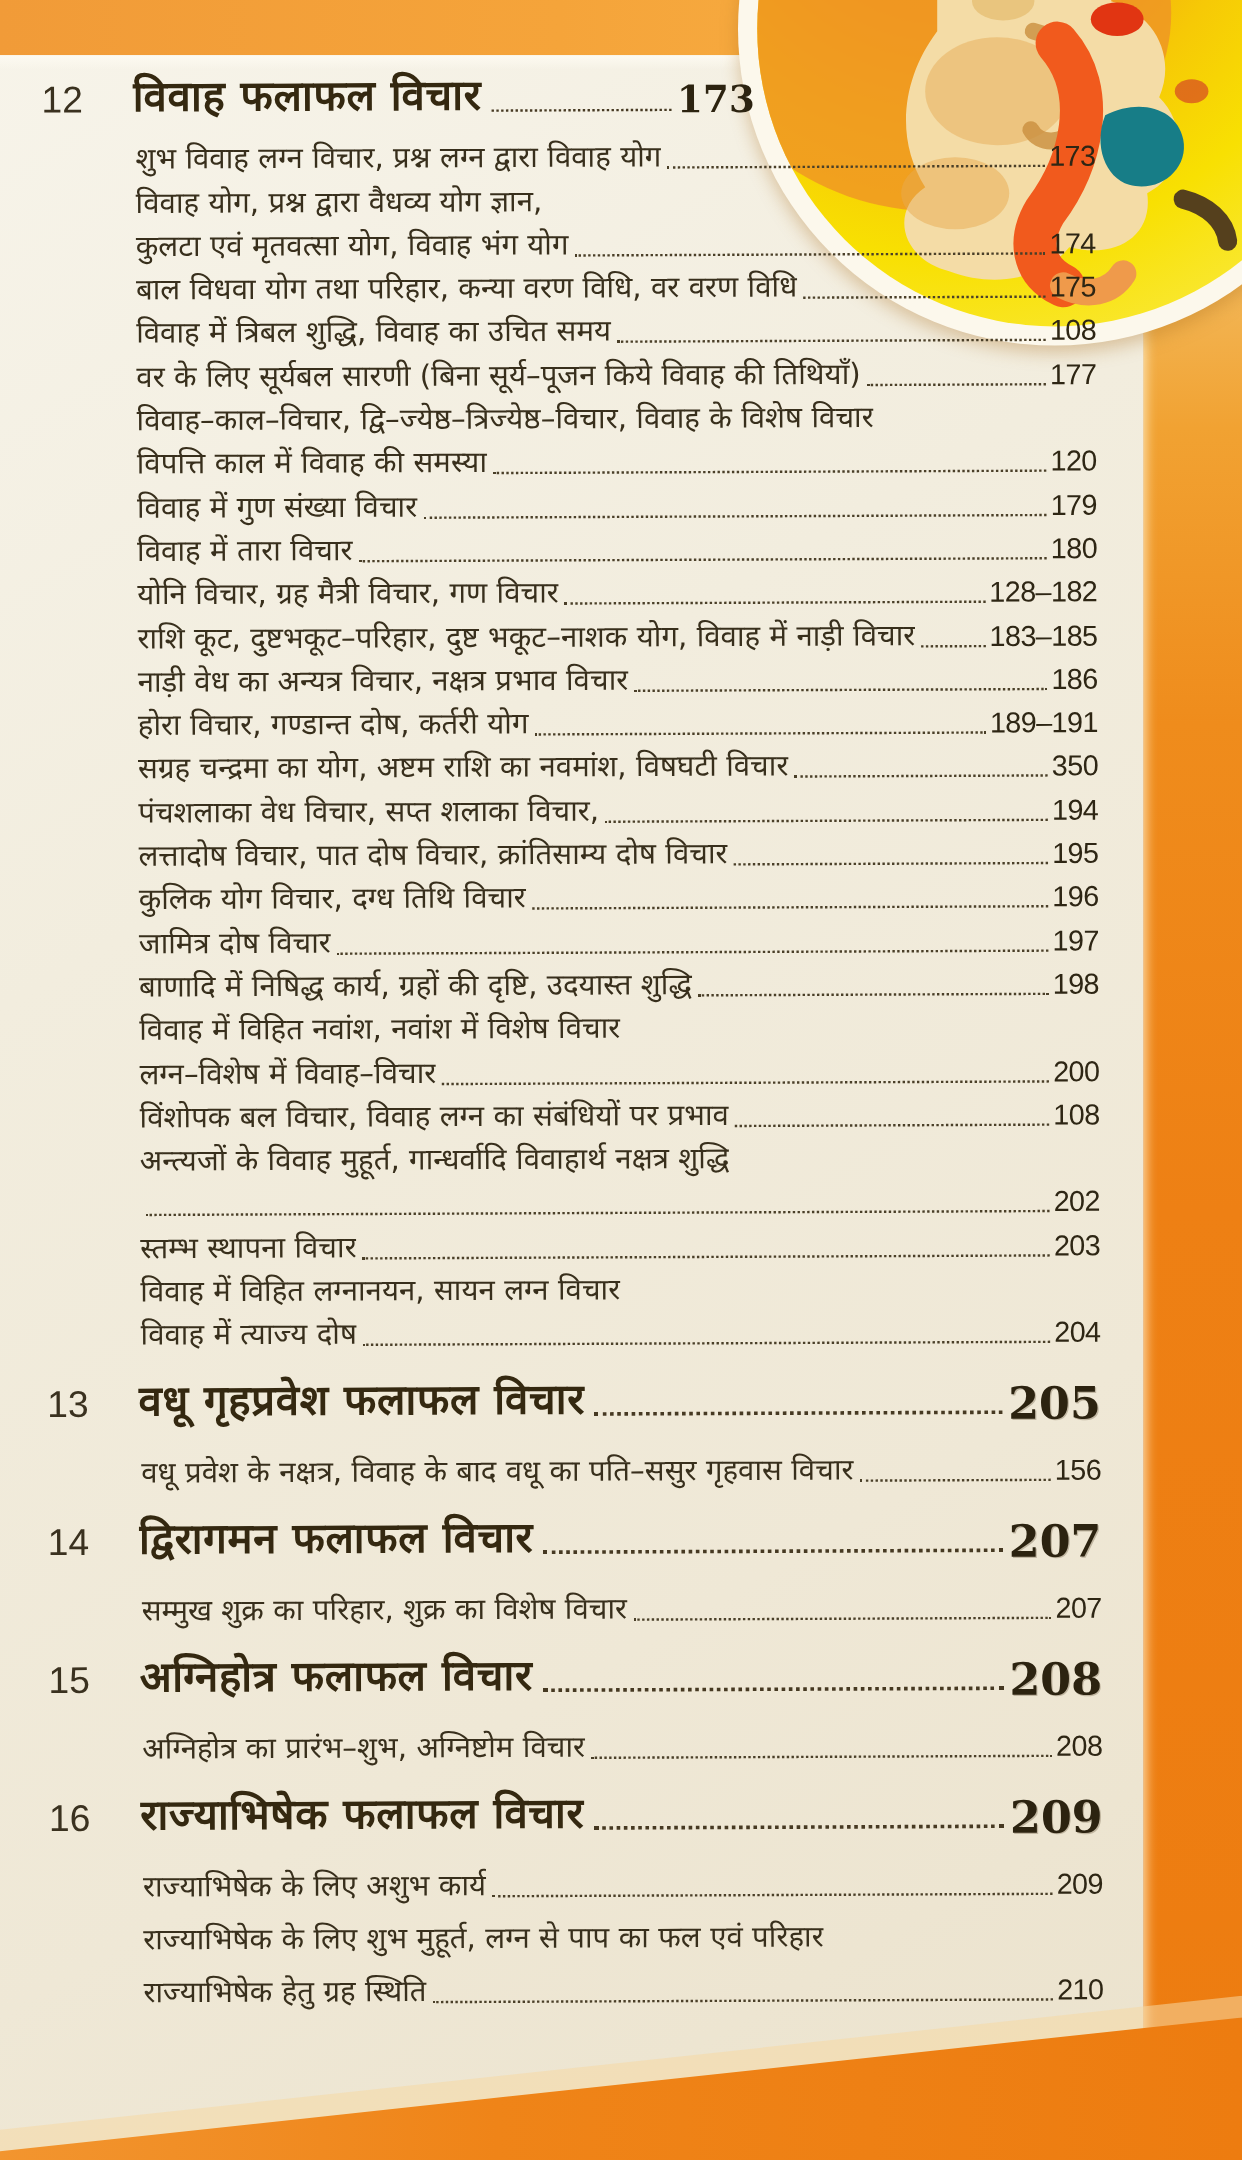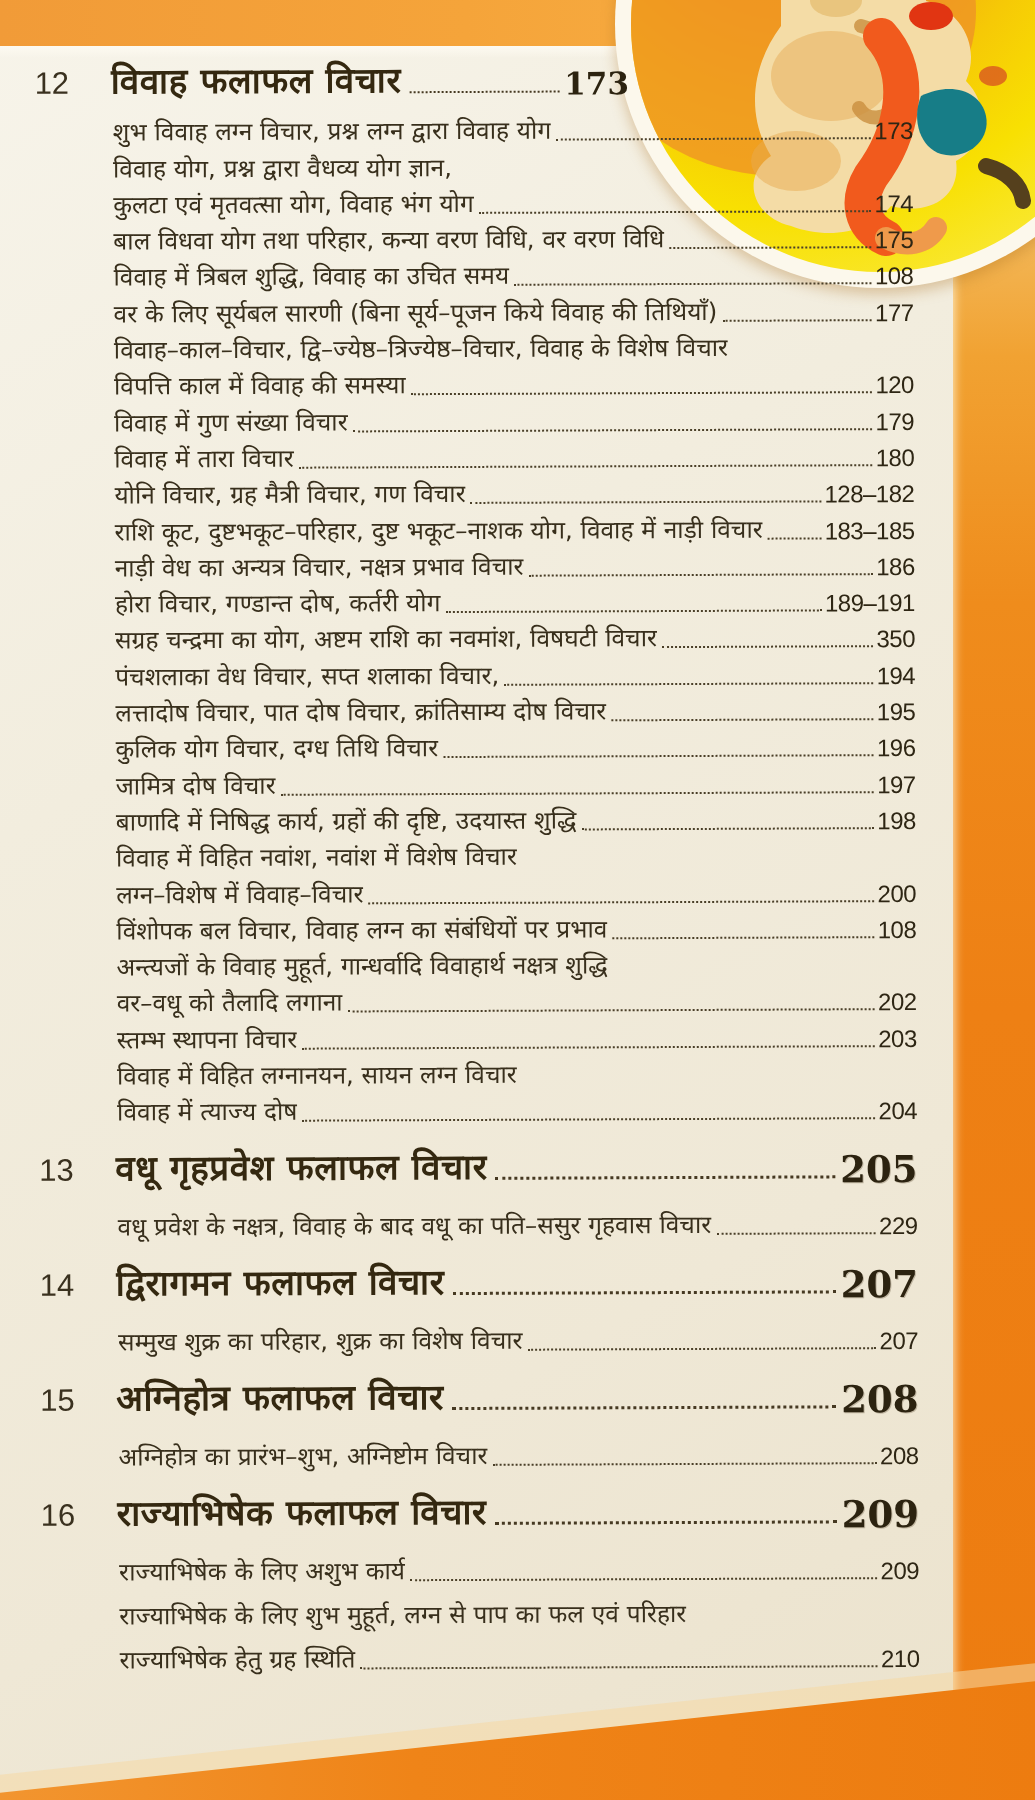--- a/index.html
+++ b/index.html
@@ -221,21 +221,20 @@
     </div>
     <div class="entry-row">
       <span class="entry-text">विंशोपक बल विचार, विवाह लग्न का संबंधियों पर प्रभाव</span>
       <span class="entry-leader"></span>
       <span class="entry-page">108</span>
     </div>
     <div class="entry-row">
       <span class="entry-text">अन्त्यजों के विवाह मुहूर्त, गान्धर्वादि विवाहार्थ नक्षत्र शुद्धि</span>
     </div>
     <div class="entry-row">
-      <span class="entry-text">वर–वधू को तैलादि लगाना</span>
       <span class="entry-leader"></span>
       <span class="entry-page">202</span>
     </div>
     <div class="entry-row">
       <span class="entry-text">स्तम्भ स्थापना विचार</span>
       <span class="entry-leader"></span>
       <span class="entry-page">203</span>
     </div>
     <div class="entry-row">
       <span class="entry-text">विवाह में विहित लग्नानयन, सायन लग्न विचार</span>
@@ -247,21 +246,21 @@
     </div>
     <div class="ch-row later">
       <span class="ch-num">13</span>
       <span class="ch-title">वधू गृहप्रवेश फलाफल विचार</span>
       <span class="ch-leader"></span>
       <span class="ch-page">205</span>
     </div>
     <div class="entry-row roomy">
       <span class="entry-text">वधू प्रवेश के नक्षत्र, विवाह के बाद वधू का पति–ससुर गृहवास विचार</span>
       <span class="entry-leader"></span>
-      <span class="entry-page">229</span>
+      <span class="entry-page">156</span>
     </div>
     <div class="ch-row later">
       <span class="ch-num">14</span>
       <span class="ch-title">द्विरागमन फलाफल विचार</span>
       <span class="ch-leader"></span>
       <span class="ch-page">207</span>
     </div>
     <div class="entry-row roomy">
       <span class="entry-text">सम्मुख शुक्र का परिहार, शुक्र का विशेष विचार</span>
       <span class="entry-leader"></span>

